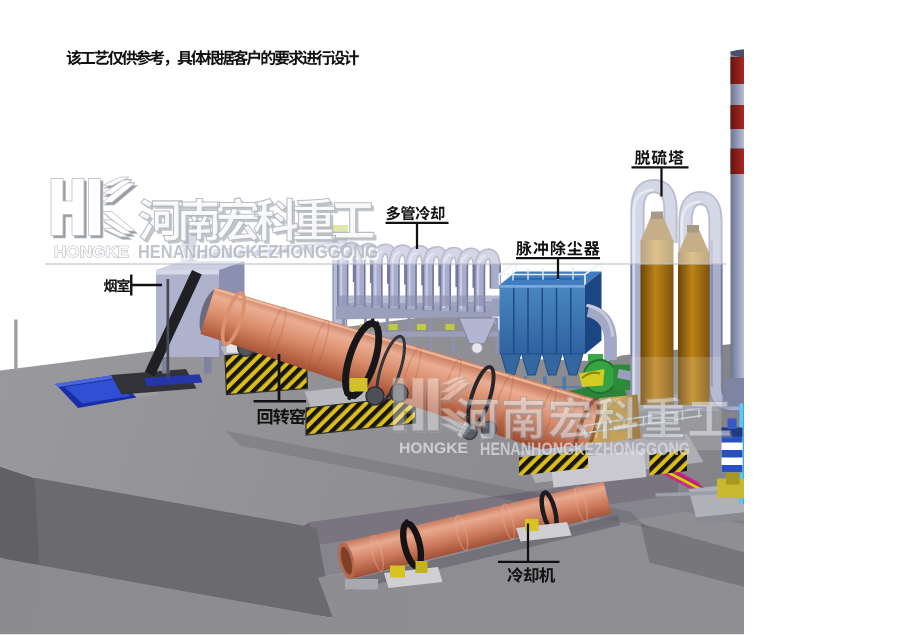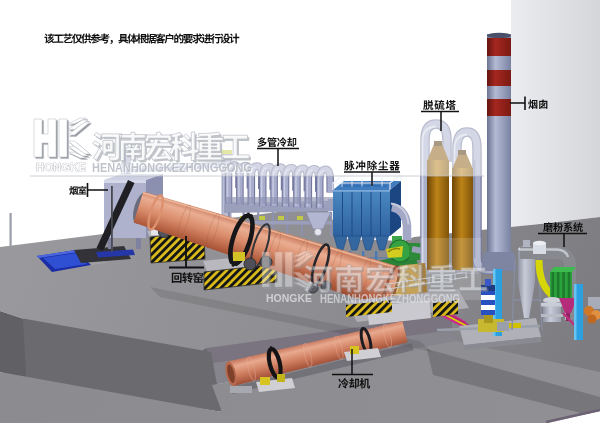--- a/index.html
+++ b/index.html
@@ -1,15 +1,15 @@
 <!DOCTYPE html>
 <html><head><meta charset="utf-8">
 <style>
 html,body{margin:0;padding:0;background:#fff;}
-#c{position:relative;width:600px;height:423px;overflow:hidden;}
+#c{position:relative;width:496px;height:423px;overflow:hidden;}
 </style></head>
 <body>
 <div id="c">
 <svg width="600" height="423" viewBox="0 0 600 423">
 <defs>
 <linearGradient id="wall" x1="511" y1="0" x2="600" y2="0" gradientUnits="userSpaceOnUse">
  <stop offset="0" stop-color="#eaecef"></stop>
           <stop offset="1" stop-color="#d4d6da"></stop>
         </linearGradient>
 <linearGradient id="gtop" x1="0" y1="210" x2="560" y2="420" gradientUnits="userSpaceOnUse">

